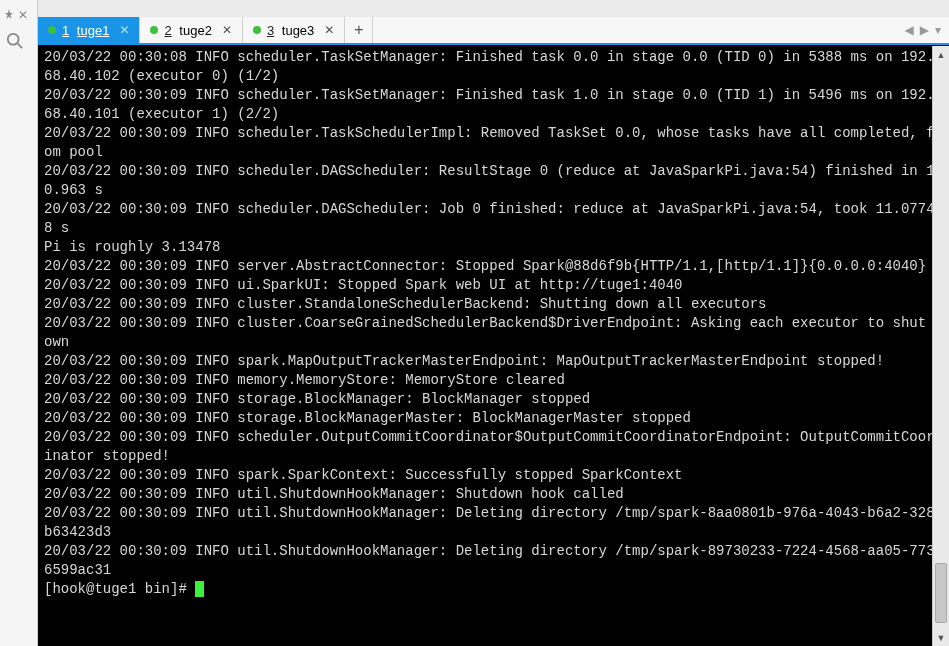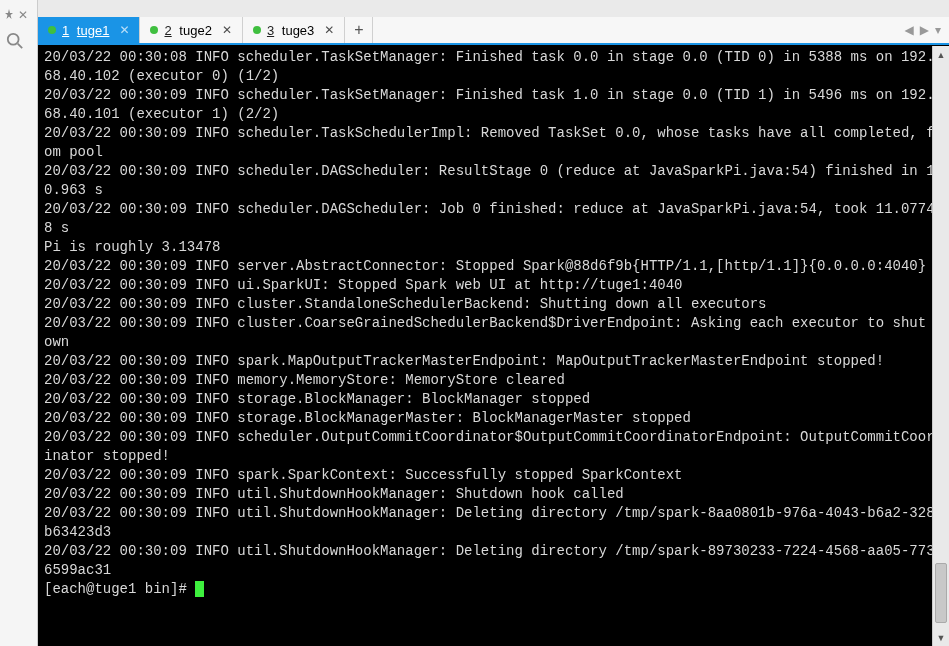--- a/index.html
+++ b/index.html
@@ -197,21 +197,21 @@
 20/03/22 00:30:09 INFO cluster.CoarseGrainedSchedulerBackend$DriverEndpoint: Asking each executor to shut down
 20/03/22 00:30:09 INFO spark.MapOutputTrackerMasterEndpoint: MapOutputTrackerMasterEndpoint stopped!
 20/03/22 00:30:09 INFO memory.MemoryStore: MemoryStore cleared
 20/03/22 00:30:09 INFO storage.BlockManager: BlockManager stopped
 20/03/22 00:30:09 INFO storage.BlockManagerMaster: BlockManagerMaster stopped
 20/03/22 00:30:09 INFO scheduler.OutputCommitCoordinator$OutputCommitCoordinatorEndpoint: OutputCommitCoordinator stopped!
 20/03/22 00:30:09 INFO spark.SparkContext: Successfully stopped SparkContext
 20/03/22 00:30:09 INFO util.ShutdownHookManager: Shutdown hook called
 20/03/22 00:30:09 INFO util.ShutdownHookManager: Deleting directory /tmp/spark-8aa0801b-976a-4043-b6a2-3280b63423d3
 20/03/22 00:30:09 INFO util.ShutdownHookManager: Deleting directory /tmp/spark-89730233-7224-4568-aa05-77346599ac31</span>
-<span class="prompt-line"><span>[each@tuge1 bin]# </span><span class="cursor"></span></span></div>
+<span class="prompt-line"><span>[hook@tuge1 bin]# </span><span class="cursor"></span></span></div>
 </div>
 
 <div class="vscroll">
   <div class="arrow">▲</div>
   <div class="track">
     <div class="thumb"></div>
   </div>
   <div class="arrow">▼</div>
 </div>
 

